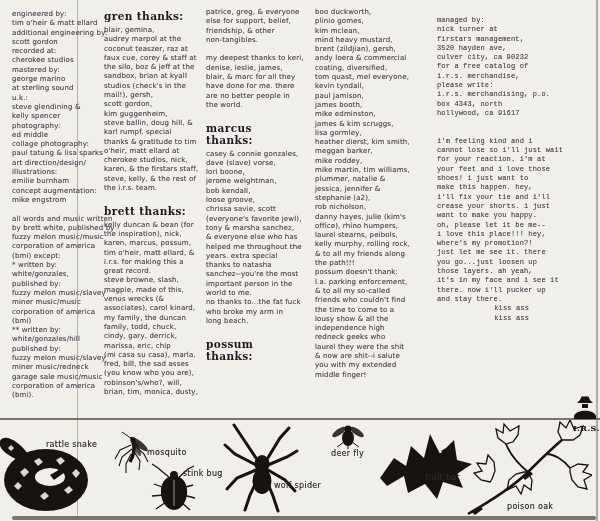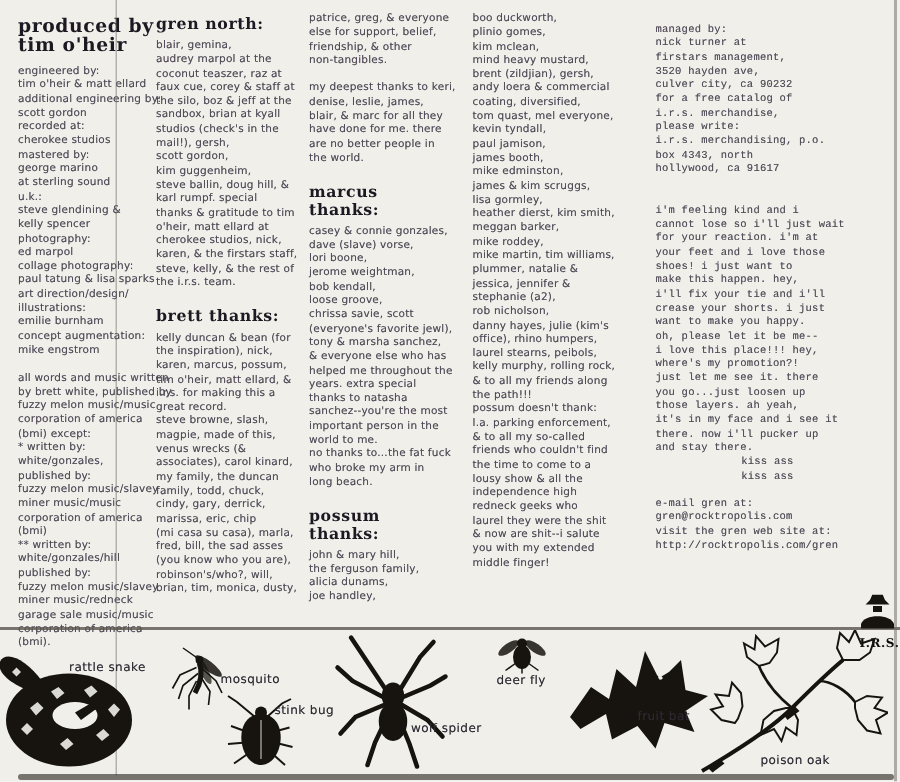--- a/index.html
+++ b/index.html
@@ -38,39 +38,35 @@
   #irs-logo{position:absolute;left:573px;top:396px;width:27px;height:36px;text-align:left;}
   #irs-logo .irs-text{font-family:"DejaVu Serif",serif;font-weight:bold;font-size:8px;
                       color:#0d0b08;letter-spacing:.4px;line-height:8px;}
 </style>
 </head>
 <body>
 
 <div id="paper">
 
   <div class="col" id="col-credits">
-      <div class="seg h1">
-        <div class="ln">produced by</div>
-        <div class="ln">tim o'heir</div>
-      </div>
       <div class="seg body">
         <div class="ln">engineered by:</div>
         <div class="ln">tim o'heir &amp; matt ellard</div>
         <div class="ln">additional engineering by:</div>
         <div class="ln">scott gordon</div>
         <div class="ln">recorded at:</div>
         <div class="ln">cherokee studios</div>
         <div class="ln">mastered by:</div>
         <div class="ln">george marino</div>
         <div class="ln">at sterling sound</div>
         <div class="ln">u.k.:</div>
         <div class="ln">steve glendining &amp;</div>
         <div class="ln">kelly spencer</div>
         <div class="ln">photography:</div>
-        <div class="ln">ed marpol</div>
+        <div class="ln">ed middle</div>
         <div class="ln">collage photography:</div>
         <div class="ln">paul tatung &amp; lisa sparks</div>
         <div class="ln">art direction/design/</div>
         <div class="ln">illustrations:</div>
         <div class="ln">emilie burnham</div>
         <div class="ln">concept augmentation:</div>
         <div class="ln">mike engstrom</div>
         <div class="ln">&nbsp;</div>
         <div class="ln">all words and music written</div>
         <div class="ln">by brett white, published by</div>
@@ -89,21 +85,21 @@
         <div class="ln">published by:</div>
         <div class="ln">fuzzy melon music/slavey</div>
         <div class="ln">miner music/redneck</div>
         <div class="ln">garage sale music/music</div>
         <div class="ln">corporation of america</div>
         <div class="ln">(bmi).</div>
       </div>
     </div>
   <div class="col" id="col-gren">
       <div class="seg h2">
-        <div class="ln">gren north:</div>
+        <div class="ln">gren thanks:</div>
       </div>
       <div class="seg body">
         <div class="ln">blair, gemina,</div>
         <div class="ln">audrey marpol at the</div>
         <div class="ln">coconut teaszer, raz at</div>
         <div class="ln">faux cue, corey &amp; staff at</div>
         <div class="ln">the silo, boz &amp; jeff at the</div>
         <div class="ln">sandbox, brian at kyall</div>
         <div class="ln">studios (check's in the</div>
         <div class="ln">mail!), gersh,</div>
@@ -181,26 +177,20 @@
         <div class="ln">important person in the</div>
         <div class="ln">world to me.</div>
         <div class="ln">no thanks to...the fat fuck</div>
         <div class="ln">who broke my arm in</div>
         <div class="ln">long beach.</div>
         <div class="ln">&nbsp;</div>
       </div>
       <div class="seg h2">
         <div class="ln">possum</div>
         <div class="ln">thanks:</div>
-      </div>
-      <div class="seg body">
-        <div class="ln">john &amp; mary hill,</div>
-        <div class="ln">the ferguson family,</div>
-        <div class="ln">alicia dunams,</div>
-        <div class="ln">joe handley,</div>
       </div>
     </div>
   <div class="col" id="col-possum2">
       <div class="seg body">
         <div class="ln">boo duckworth,</div>
         <div class="ln">plinio gomes,</div>
         <div class="ln">kim mclean,</div>
         <div class="ln">mind heavy mustard,</div>
         <div class="ln">brent (zildjian), gersh,</div>
         <div class="ln">andy loera &amp; commercial</div>
@@ -274,26 +264,20 @@
         <div class="ln">those layers.  ah yeah,</div>
         <div class="ln">it's in my face and i see it</div>
         <div class="ln">there.  now i'll pucker up</div>
         <div class="ln">and stay there.</div>
       </div>
       <div class="seg right">
         <div class="ln">kiss ass</div>
         <div class="ln">kiss ass</div>
         <div class="ln">&nbsp;</div>
       </div>
-      <div class="seg body">
-        <div class="ln">e-mail gren at:</div>
-        <div class="ln">gren@rocktropolis.com</div>
-        <div class="ln">visit the gren web site at:</div>
-        <div class="ln">http://rocktropolis.com/gren</div>
-      </div>
     </div>
 
   <div class="vfold"></div>
   <div class="hfold"></div>
   <div class="redge"></div>
   <div class="bedge"></div>
 
   <div id="irs-logo">
     <svg width="24" height="24" viewBox="0 0 24 24">
       <path class="ink" d="M4,7 L20,7 L17,4 L15.5,0.5 L8.5,0.5 L7,4 Z"></path>

